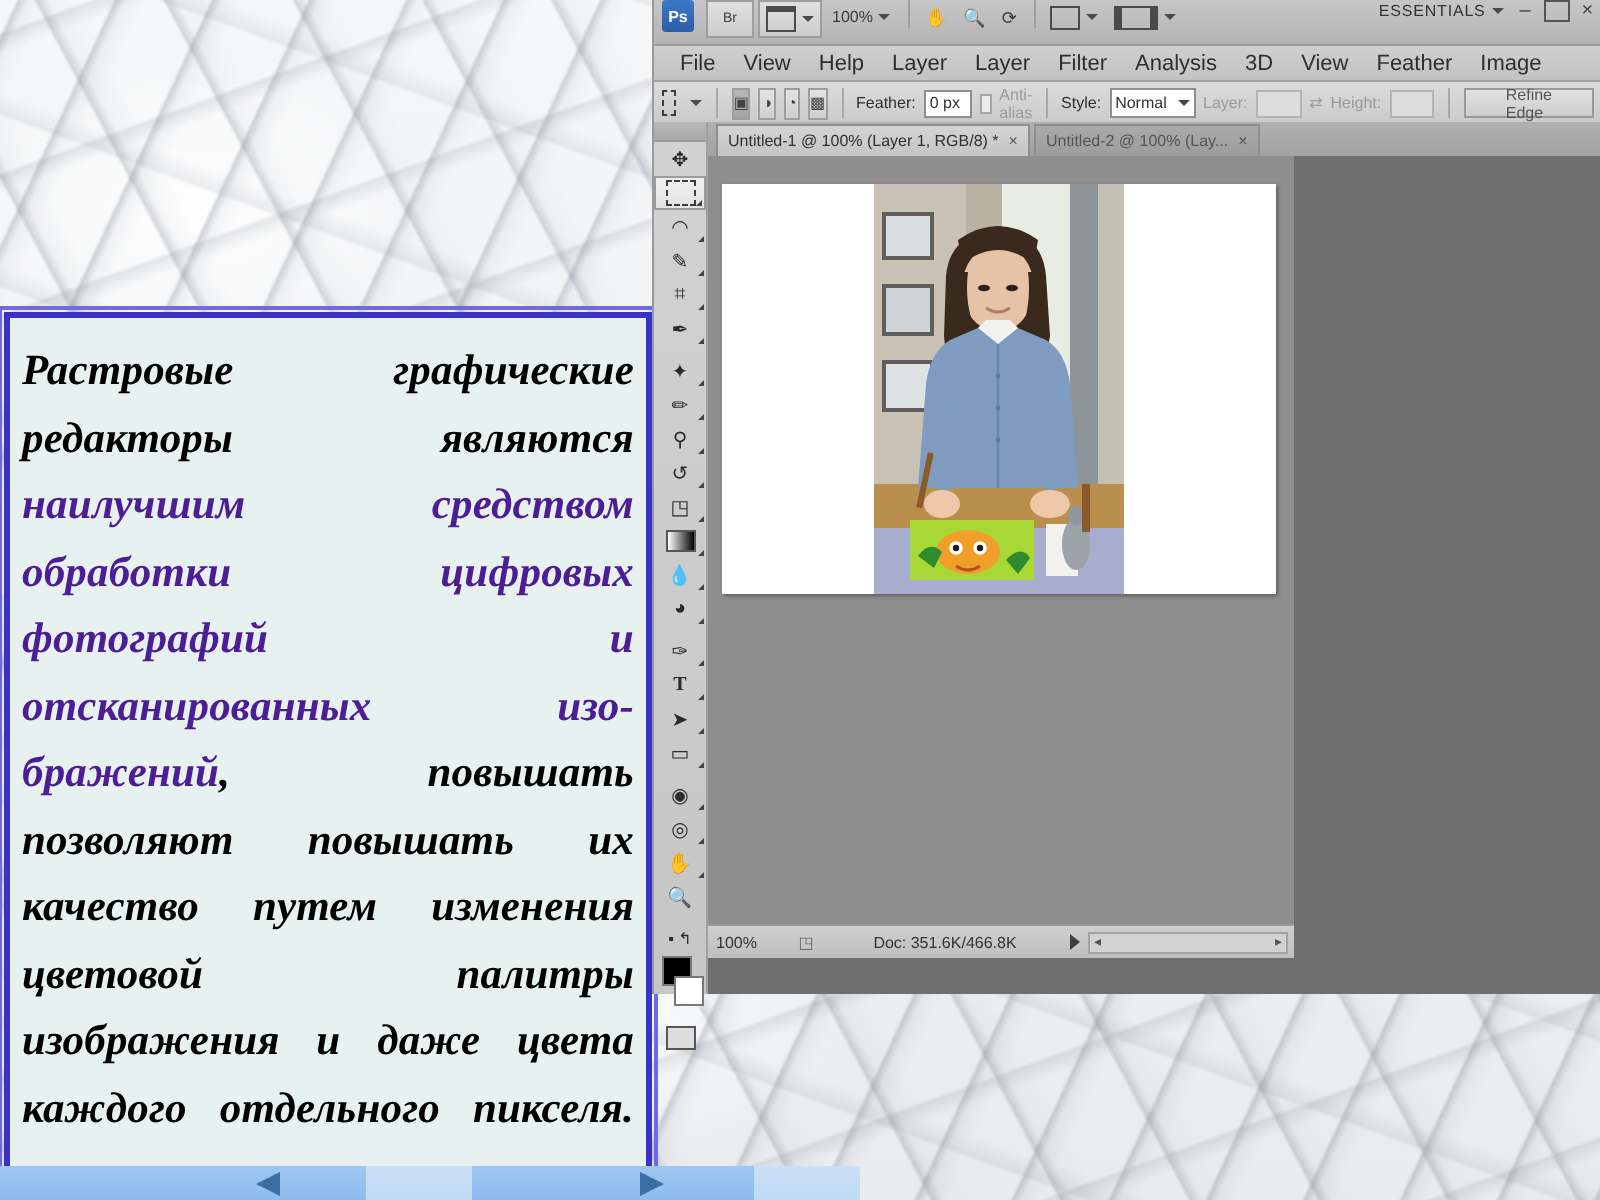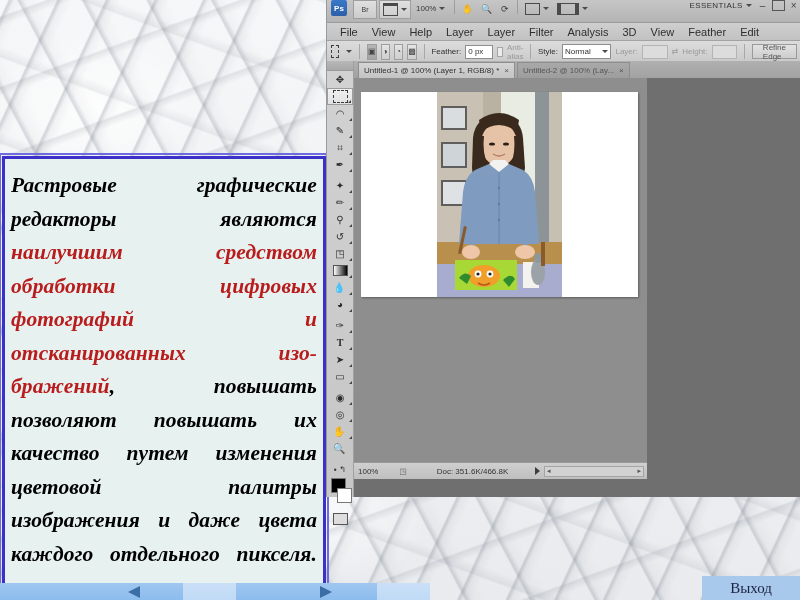--- a/index.html
+++ b/index.html
@@ -20,21 +20,21 @@
   }
 
   
   #textbox{position:absolute;left:2px;top:156px;width:324px;height:430px;
     box-sizing:border-box;background:#e7f2f0;
     border:3px solid #3a32c8;outline:2px solid #6f6ae0;outline-offset:1px;
     padding:10px 6px 4px 6px;}
   #textbody{font-family:"Liberation Serif","DejaVu Serif",serif;font-style:italic;font-weight:bold;
     font-size:21.5px;line-height:33.5px;text-align:justify;text-align-last:justify;
     color:#000;letter-spacing:.1px;word-spacing:.5px;hyphens:none;}
-  #textbody .red{color:#b91c1c;}
+  #textbody .red{color:#4c1d95;}
   #textbody .blk{color:#000;font-family:Liberation Serif, serif;}
 
   
   #navstrip{position:absolute;left:0;top:583px;width:430px;height:17px;
     background:linear-gradient(#9fc6f0,#8cbcee);}
   .arrow{position:absolute;top:3px;width:0;height:0;}
   .arrow.left{left:128px;border-top:6px solid transparent;border-bottom:6px solid transparent;border-right:12px solid #3b6ea5;}
   .arrow.right{left:320px;border-top:6px solid transparent;border-bottom:6px solid transparent;border-left:12px solid #3b6ea5;}
   .navgap{position:absolute;top:0;height:17px;width:53px;background:#ffffff;opacity:.45;}
 
@@ -71,21 +71,21 @@
   .marquee{width:13px;height:11px;border:1px dashed #3c3c3c;}
   .obSep{width:1px;height:15px;background:#a8a8a8;margin:0 3px;}
   .obBtn{width:15px;height:14px;background:linear-gradient(#e4e4e4,#cfcfcf);border:1px solid #9e9e9e;display:flex;align-items:center;justify-content:center;font-size:8px;color:#444;}
   .obBtn.on{background:linear-gradient(#b6b6b6,#a4a4a4);}
   .obLbl{font-size:8px;color:#2f2f2f;}
   .obLbl.dim{color:#9a9a9a;}
   .obIn{height:12px;background:#fff;border:1px solid #8e8e8e;font-size:8px;padding:0 2px;display:flex;align-items:center;color:#333;}
   .obIn.dim{background:#dcdcdc;border-color:#b4b4b4;}
   .obSel{height:13px;background:#fff;border:1px solid #8e8e8e;font-size:8px;padding:0 2px;display:flex;align-items:center;justify-content:space-between;color:#333;}
   .cbx{width:8px;height:8px;border:1px solid #a6a6a6;background:#ececec;}
-  .refine{height:13px;border:1px solid #9a9a9a;background:linear-gradient(#e2e2e2,#cdcdcd);font-size:8px;padding:0 10px;display:flex;align-items:center;color:#555;}
+  .refine{height:13px;border:1px solid #9a9a9a;background:linear-gradient(#e2e2e2,#cdcdcd);font-size:8px;padding:0 20px;display:flex;align-items:center;color:#555;}
 
   
   #psTools{position:absolute;left:0;top:61px;width:26px;height:436px;
     background:linear-gradient(#d2d2d2,#c6c6c6);border-right:1px solid #a0a0a0;}
   #psToolsGrip{height:9px;background:linear-gradient(#b8b8b8,#a8a8a8);border-bottom:1px solid #9a9a9a;}
   .tool{height:17px;display:flex;align-items:center;justify-content:center;position:relative;color:#2b2b2b;font-size:10px;}
   .tool.sel{background:linear-gradient(#f0f0f0,#e2e2e2);border:1px solid #9c9c9c;box-sizing:border-box;}
   .toolSep{height:4px;}
   .tool .tri{position:absolute;right:1px;bottom:1px;width:0;height:0;border-left:3px solid transparent;border-top:3px solid transparent;border-bottom:3px solid #444;}
   .swatchFG{position:absolute;left:4px;width:13px;height:13px;background:#000;border:1px solid #777;}
@@ -133,23 +133,20 @@
     </div>
   </div>
 
   <div id="navstrip">
     <div class="navgap" style="left:183px"></div>
     <div class="navgap" style="left:377px"></div>
     <div class="arrow left"></div>
     <div class="arrow right"></div>
   </div>
 
-  <div id="exitbtn">
-    <span>Выход</span>
-  </div>
 </div>
 
 <div id="ps">
 
   <div id="psAppBar">
     <div class="psLogo">
         <span>Ps</span>
       </div>
     <div class="abItem" style="border:1px solid #9e9e9e;background:linear-gradient(#e0e0e0,#cccccc);width:16px;justify-content:center;font-size:7px;">
       <span>Br</span>
@@ -196,21 +193,21 @@
     <span class="mi">File</span>
     <span class="mi">View</span>
     <span class="mi">Help</span>
     <span class="mi">Layer</span>
     <span class="mi">Layer</span>
     <span class="mi">Filter</span>
     <span class="mi">Analysis</span>
     <span class="mi">3D</span>
     <span class="mi">View</span>
     <span class="mi">Feather</span>
-    <span class="mi">Edit</span>
+    <span class="mi">Image</span>
   </div>
 
   <div id="psOptions">
     <span class="marquee"></span>
     <span class="caret"></span>
     <span class="obSep"></span>
     <span class="obBtn on">▣</span>
     <span class="obBtn">◑</span>
     <span class="obBtn">◔</span>
     <span class="obBtn">▩</span>

